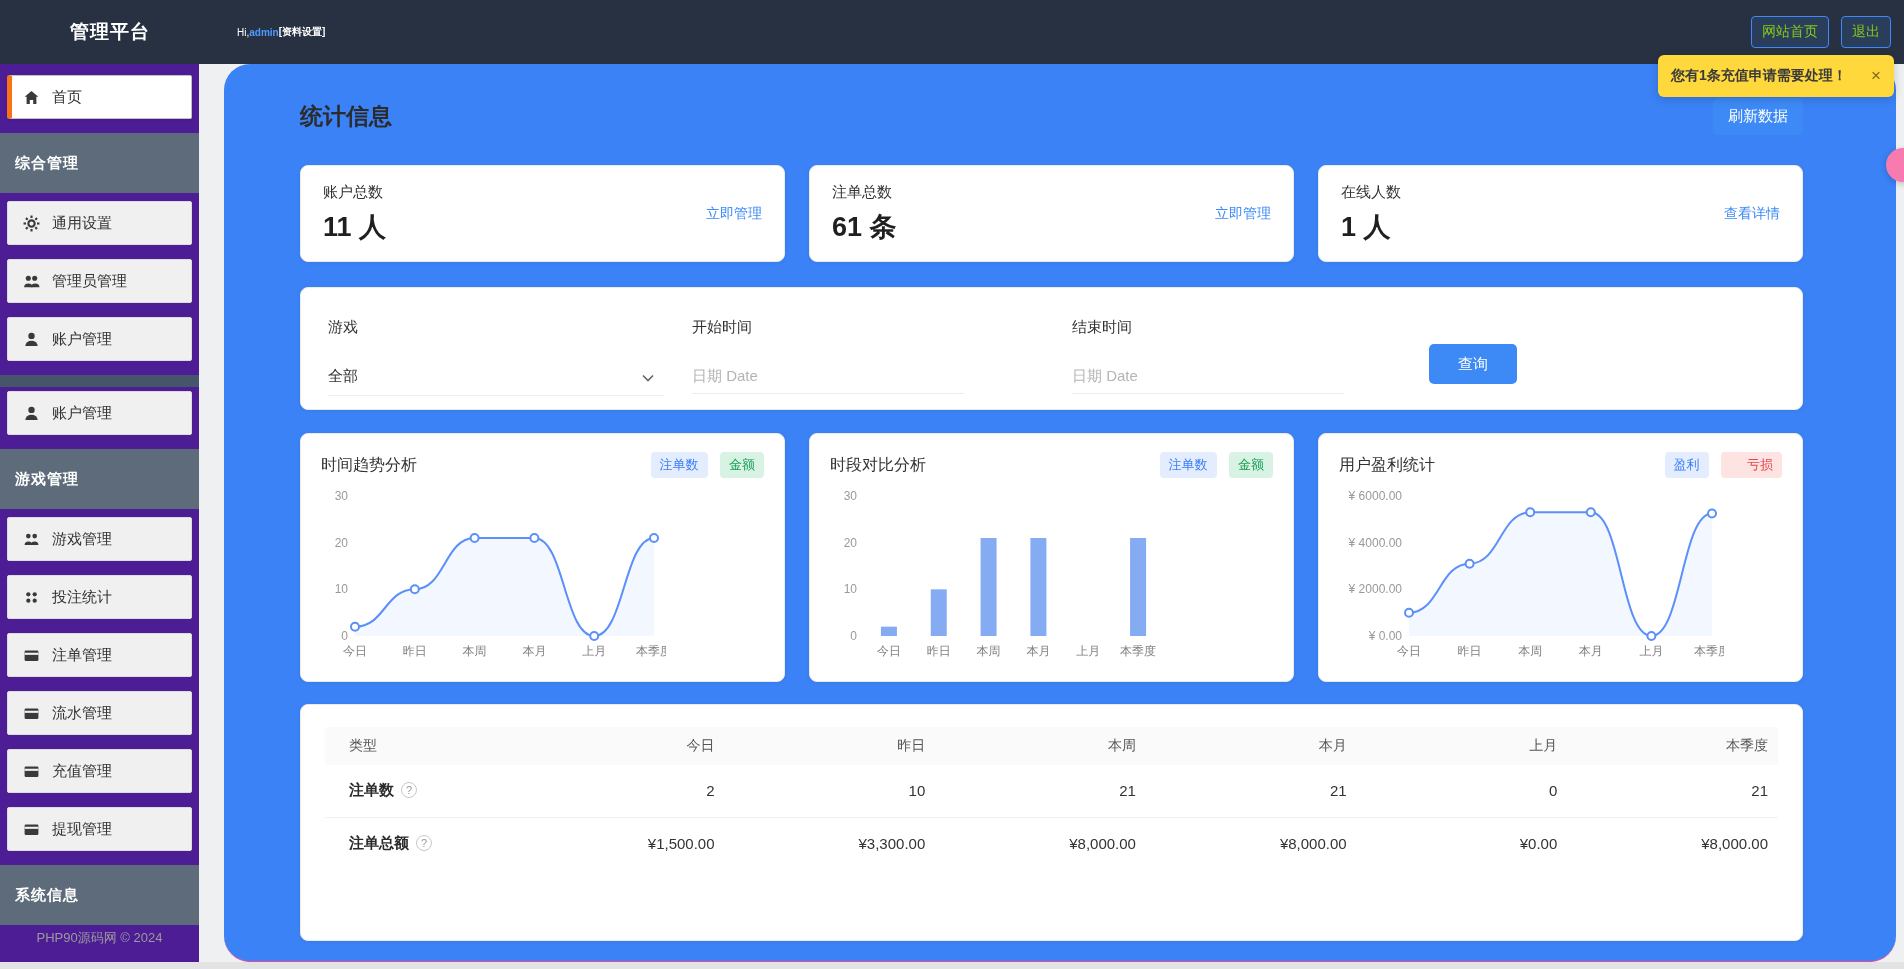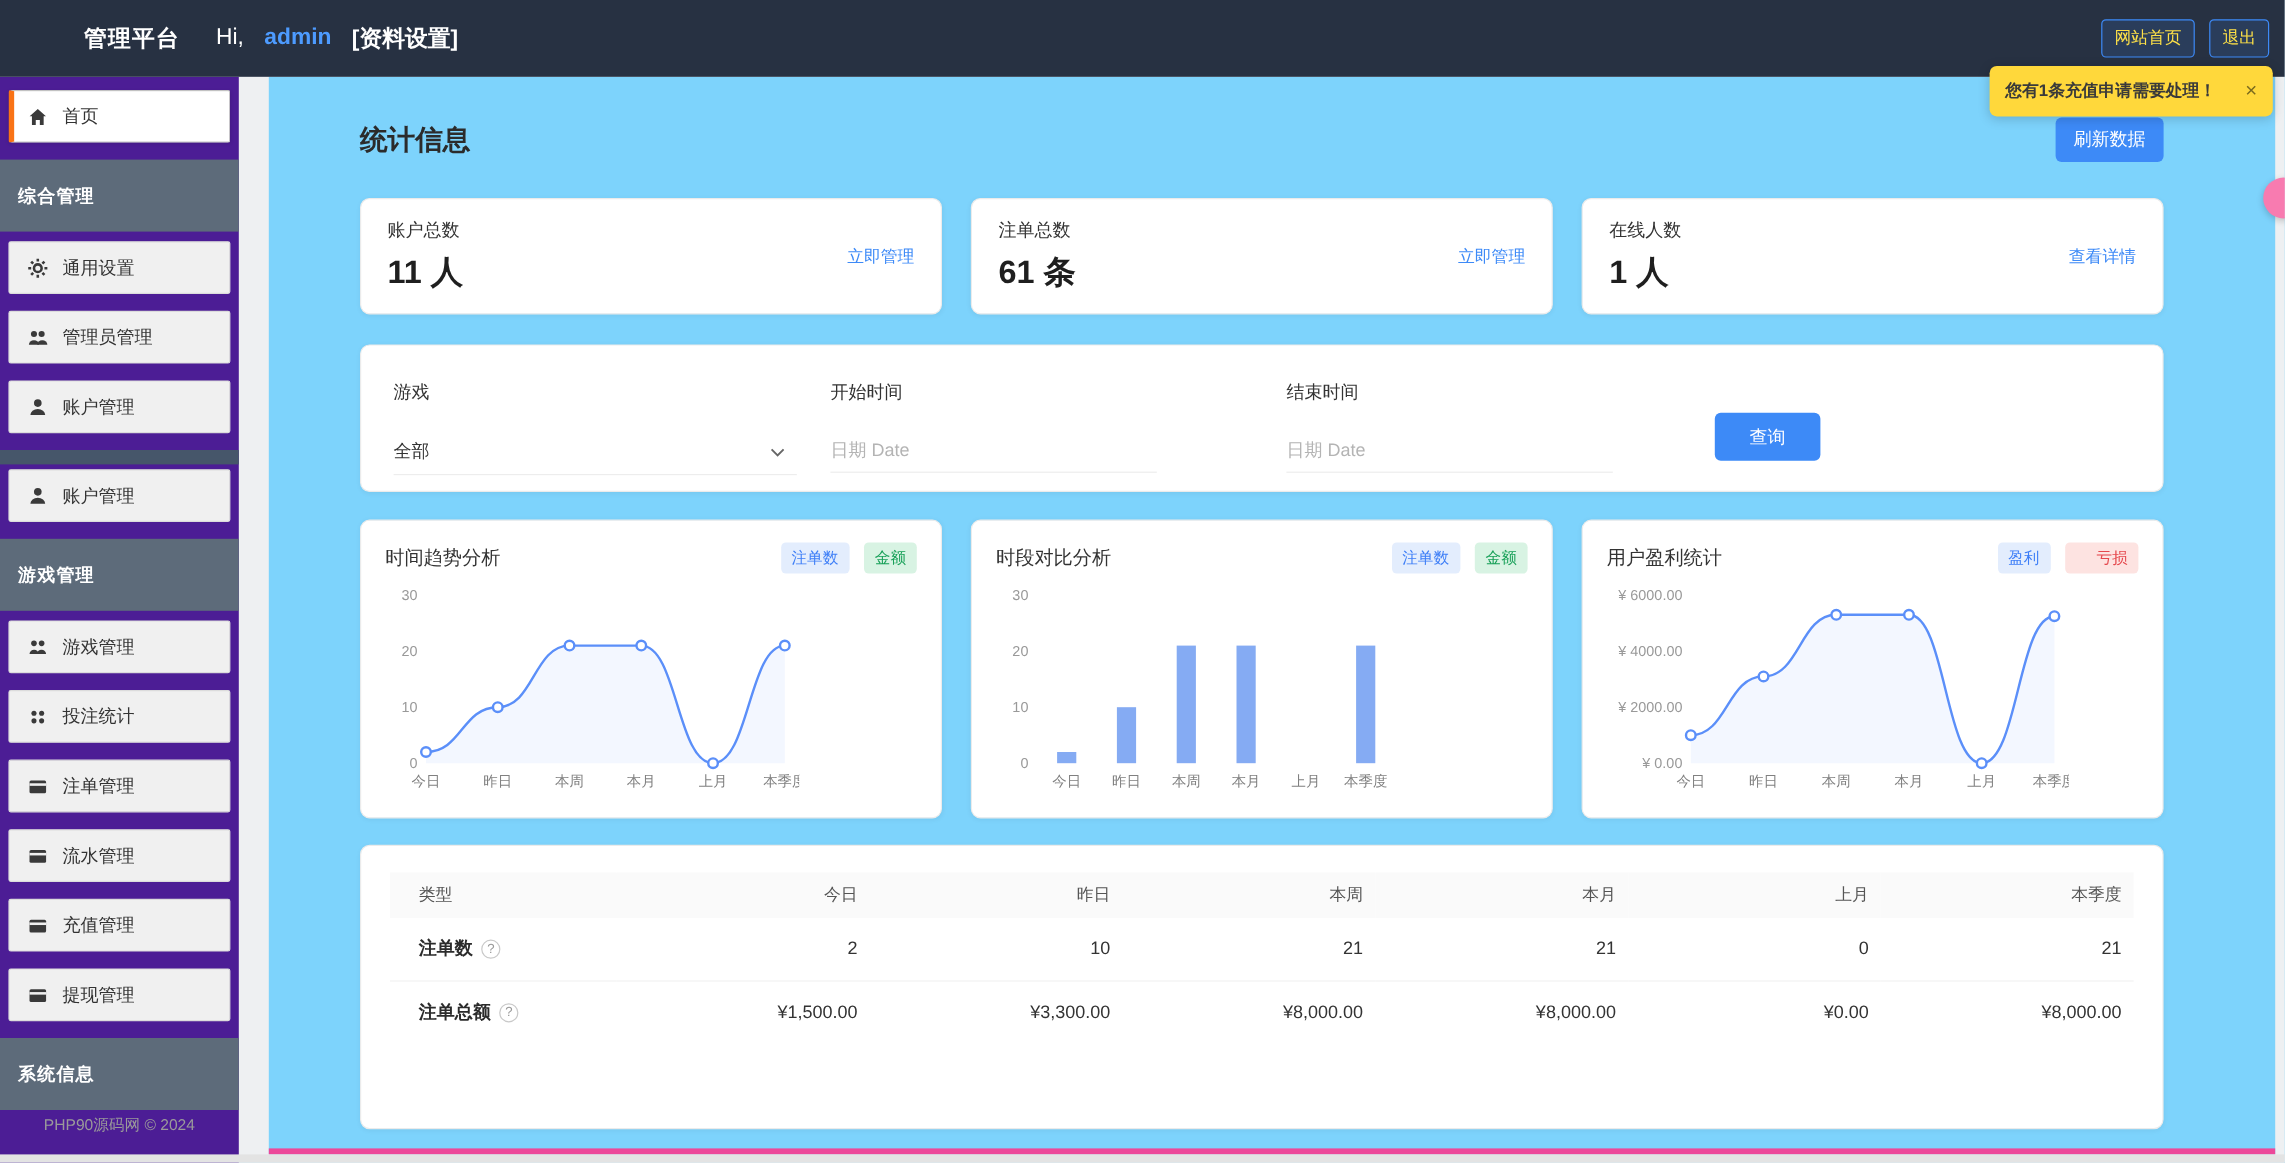--- a/index.html
+++ b/index.html
@@ -2,42 +2,42 @@
 <html><head>
 <meta charset="utf-8">
 <style>
   *{margin:0;padding:0;box-sizing:border-box;}
   html,body{width:1904px;height:969px;overflow:hidden;}
   body{font-family:"Liberation Sans","DejaVu Sans",sans-serif;background:#eef0f2;position:relative;color:#333;}
 
   
   .navbar{position:absolute;top:0;left:0;width:100%;height:64px;background:#273142;display:flex;align-items:center;z-index:40;}
   .brand{color:#fff;font-size:19px;font-weight:bold;margin-left:70px;letter-spacing:1px;}
-  .greeting{margin-left:30px;font-size:19px;color:#fff;display:flex;gap:17px;align-items:center;}
+  .greeting{margin-left:87px;font-size:10px;color:#fff;display:flex;gap:0;align-items:center;}
   .username{color:#4d9bff;font-weight:bold;cursor:pointer;}
   .profile{font-weight:bold;cursor:pointer;}
   .nav-right{margin-left:auto;margin-right:13px;display:flex;gap:12px;}
-  .nav-btn{font-size:14px;color:#fde047;border:1px solid #3d8af7;background:rgba(61,138,247,.14);padding:6px 10px;border-radius:4px;cursor:pointer;white-space:nowrap;}
+  .nav-btn{font-size:14px;color:#84cc16;border:1px solid #3d8af7;background:rgba(61,138,247,.14);padding:6px 10px;border-radius:4px;cursor:pointer;white-space:nowrap;}
 
   
   .toast{position:absolute;top:55px;right:10px;width:236px;height:42px;background:#ffd83b;border-radius:6px;display:flex;align-items:center;justify-content:space-between;padding:16px 13px;font-size:14px;font-weight:bold;color:#3a3a3a;box-shadow:0 2px 10px rgba(0,0,0,.18);z-index:50;}
   .toast-close{font-weight:normal;color:#7a6a1d;cursor:pointer;font-size:17px;margin-left:10px;}
 
   
   .sidebar{position:absolute;top:64px;left:0;width:199px;bottom:0;background:#4c1d95;z-index:10;padding-top:11px;}
   .side-item{height:44px;margin:0 7px 14px;background:#f0f0f0;border:1px solid #dcdcdc;display:flex;align-items:center;gap:12px;padding-left:14px;font-size:15px;color:#333;cursor:pointer;border-radius:2px;}
   .side-item.active{background:#fff;border-color:#c2c2c2;border-left:5px solid #f97316;padding-left:10px;box-shadow:0 1px 3px rgba(0,0,0,.10);}
   .side-section{height:60px;background:#5d6b7a;color:#fff;font-size:15px;font-weight:bold;display:flex;align-items:center;padding-left:15px;margin:0 0 8px 0;letter-spacing:1px;cursor:pointer;}
   .side-section.gap{margin-top:14px;}
   .side-divider{height:12px;background:#46566a;margin:0 0 4px 0;}
   .side-footer{position:absolute;bottom:22px;width:100%;text-align:center;color:#9a9a9a;font-size:13px;}
   .sicon{width:18px;height:18px;display:inline-flex;align-items:center;justify-content:center;flex:0 0 18px;}
 
   
-  .panel{position:absolute;top:64px;left:224px;right:8px;bottom:7px;background:#7dd3fc;border-bottom:5px solid #ec4899;overflow:hidden;}
+  .panel{position:absolute;top:64px;left:224px;right:8px;bottom:7px;background:#3b82f6;border-bottom:1px solid #ec4899;overflow:hidden;border-radius:26px;}
   .content{padding:34px 93px 0 76px;}
   .page-head{display:flex;align-items:center;justify-content:space-between;margin-bottom:30px;}
   .page-title{font-size:23px;font-weight:bold;color:#2b2b2b;}
   .btn-primary{background:#3d8af7;color:#fff;border:none;border-radius:5px;font-size:15px;padding:9px 15px;cursor:pointer;}
 
   .card{background:#fff;border:1px solid #ebebeb;border-radius:8px;box-shadow:0 1px 4px rgba(0,0,0,.05);}
 
   
   .stats-row{display:flex;gap:24px;margin-bottom:25px;}
   .stat-card{flex:1;height:97px;padding:17px 22px;position:relative;}

